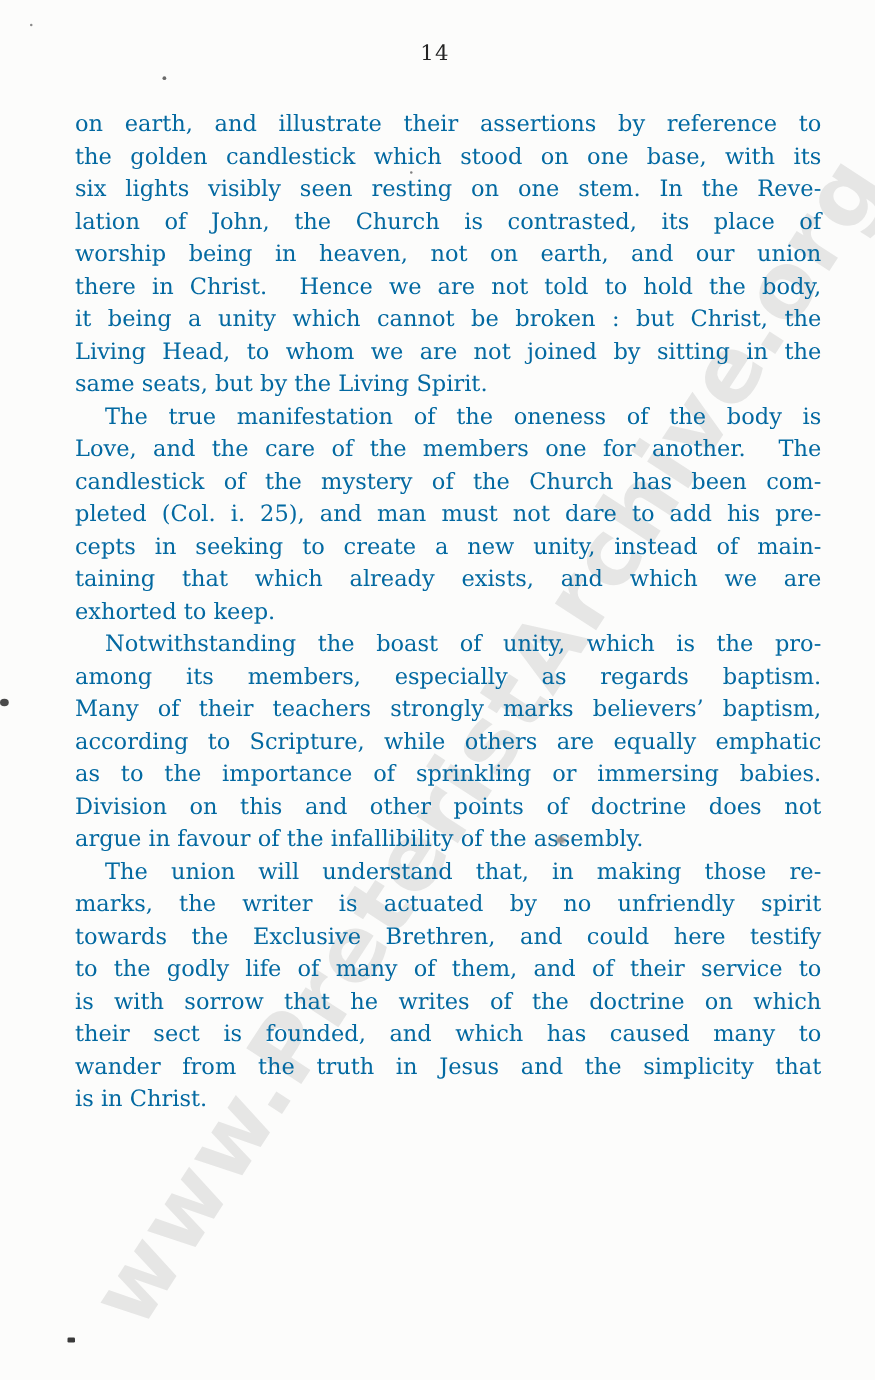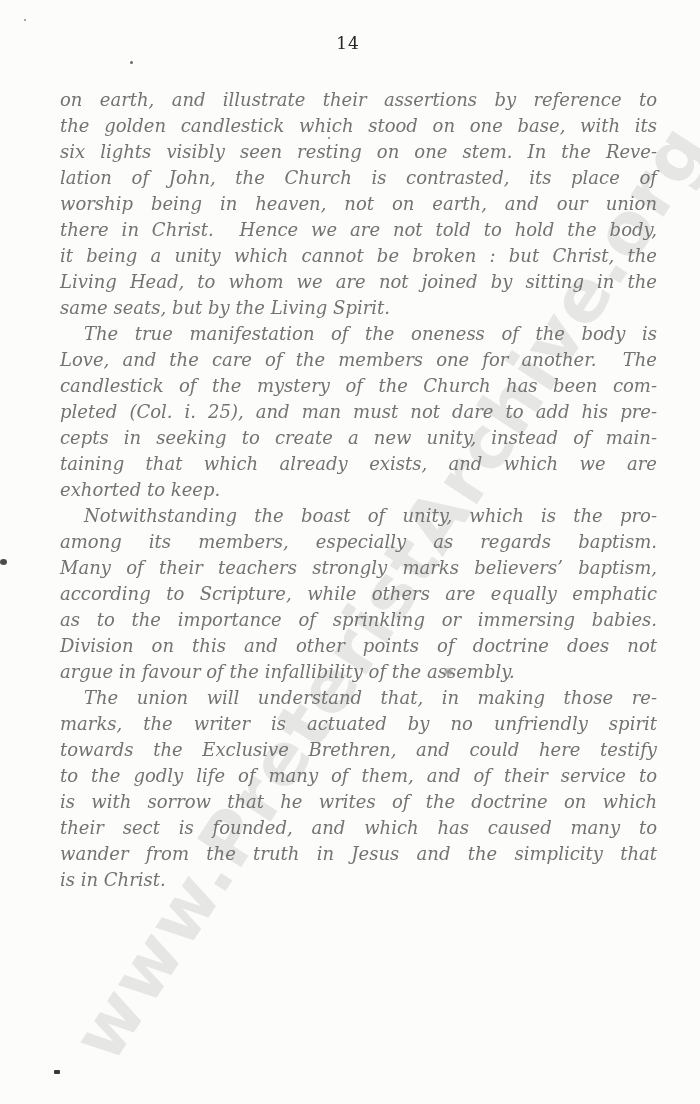--- a/index.html
+++ b/index.html
@@ -33,24 +33,23 @@
     text-align: center;
     font-size: 17px;
     color: #242424;
     letter-spacing: 1px;
   }
 
   .text {
     position: absolute;
     left: 60px; top: 87px;
     width: 597px;
-    color: #737373;
+    color: #0369a1;
     font-size: 18px;
     line-height: 26px;
-    font-style: italic;
   }
   .line {
     text-align: justify;
     text-align-last: justify;
   }
   .line.end { text-align-last: left; }
   .line.indent { text-indent: 24px; }
 
   .speck { position: absolute; background: #555; border-radius: 50%; }
   .speck.s1 { left: 130px; top: 61px;  width: 3px; height: 3px; background: #6a6a6a; }

